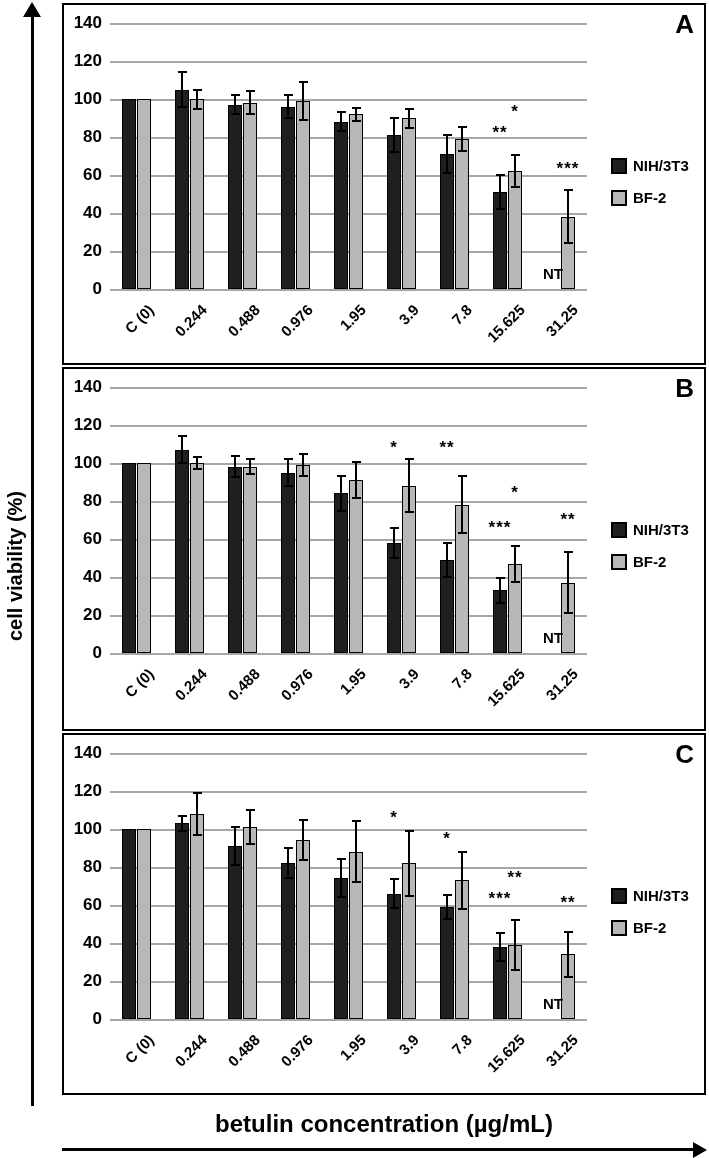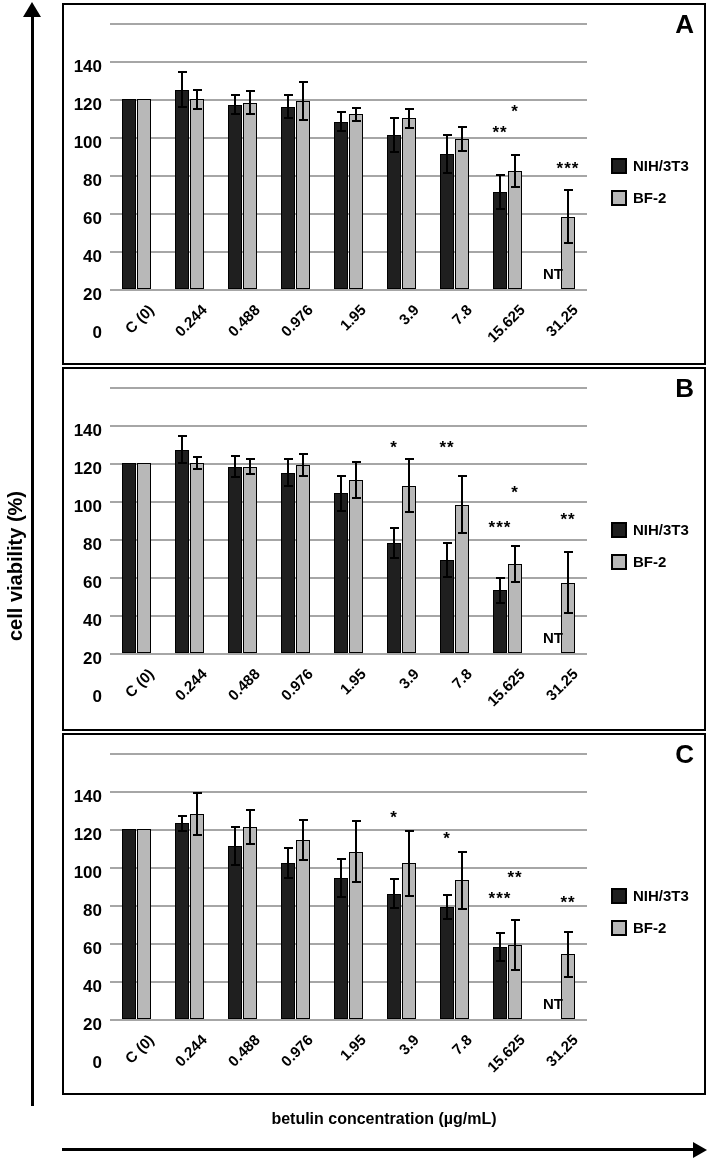--- a/index.html
+++ b/index.html
@@ -12,29 +12,29 @@
   .v-arrow-shaft{position:absolute;left:31px;top:14px;width:3px;height:1092px;background:#000;}
   .v-arrow-head{position:absolute;left:23px;top:2px;width:0;height:0;
     border-left:9px solid transparent;border-right:9px solid transparent;border-bottom:15px solid #000;}
   .y-axis-title{position:absolute;left:15px;top:566px;transform:translate(-50%,-50%) rotate(-90deg);
     white-space:nowrap;font-size:20px;font-weight:bold;}
   
   .h-arrow-shaft{position:absolute;left:62px;top:1148px;width:633px;height:3px;background:#000;}
   .h-arrow-head{position:absolute;left:693px;top:1141.5px;width:0;height:0;
     border-top:8px solid transparent;border-bottom:8px solid transparent;border-left:14px solid #000;}
   .x-axis-title{position:absolute;left:62px;top:1110px;width:644px;text-align:center;
-    font-size:16px;font-weight:bold;}
+    font-size:24px;font-weight:bold;}
   
   .panel{position:absolute;left:62px;width:644px;background:#fff;border:2.5px solid #000;box-sizing:border-box;}
   #panel-A{top:3px;height:362px;}
   #panel-B{top:367px;height:364px;}
   #panel-C{top:733px;height:362px;}
   .panel-letter{position:absolute;right:10px;top:4px;font-size:26px;font-weight:bold;}
   .gridline{position:absolute;height:1.5px;background:#a6a6a6;}
-  .ytick{position:absolute;left:0;width:38px;text-align:right;font-size:17px;font-weight:bold;line-height:18px;margin-top:44px;}
+  .ytick{position:absolute;left:0;width:38px;text-align:right;font-size:17px;font-weight:bold;line-height:18px;}
   .bar{position:absolute;box-sizing:border-box;border:1.5px solid #000;}
   .wline{position:absolute;width:2px;background:#000;}
   .wcap{position:absolute;height:2px;background:#000;}
   .xtick{position:absolute;width:100px;text-align:right;font-size:15px;font-weight:bold;
     transform:rotate(-45deg);transform-origin:100% 0;white-space:nowrap;}
   .star{position:absolute;font-size:17px;font-weight:bold;letter-spacing:1px;transform:translate(-50%,-50%);white-space:nowrap;}
   .nt{position:absolute;font-size:15px;font-weight:bold;}
   .legend{position:absolute;left:547px;top:152px;}
   .legend-row{display:flex;align-items:center;margin-bottom:15px;}
   .swatch{width:12px;height:12px;border:2px solid #000;margin-right:6px;flex:0 0 auto;}

